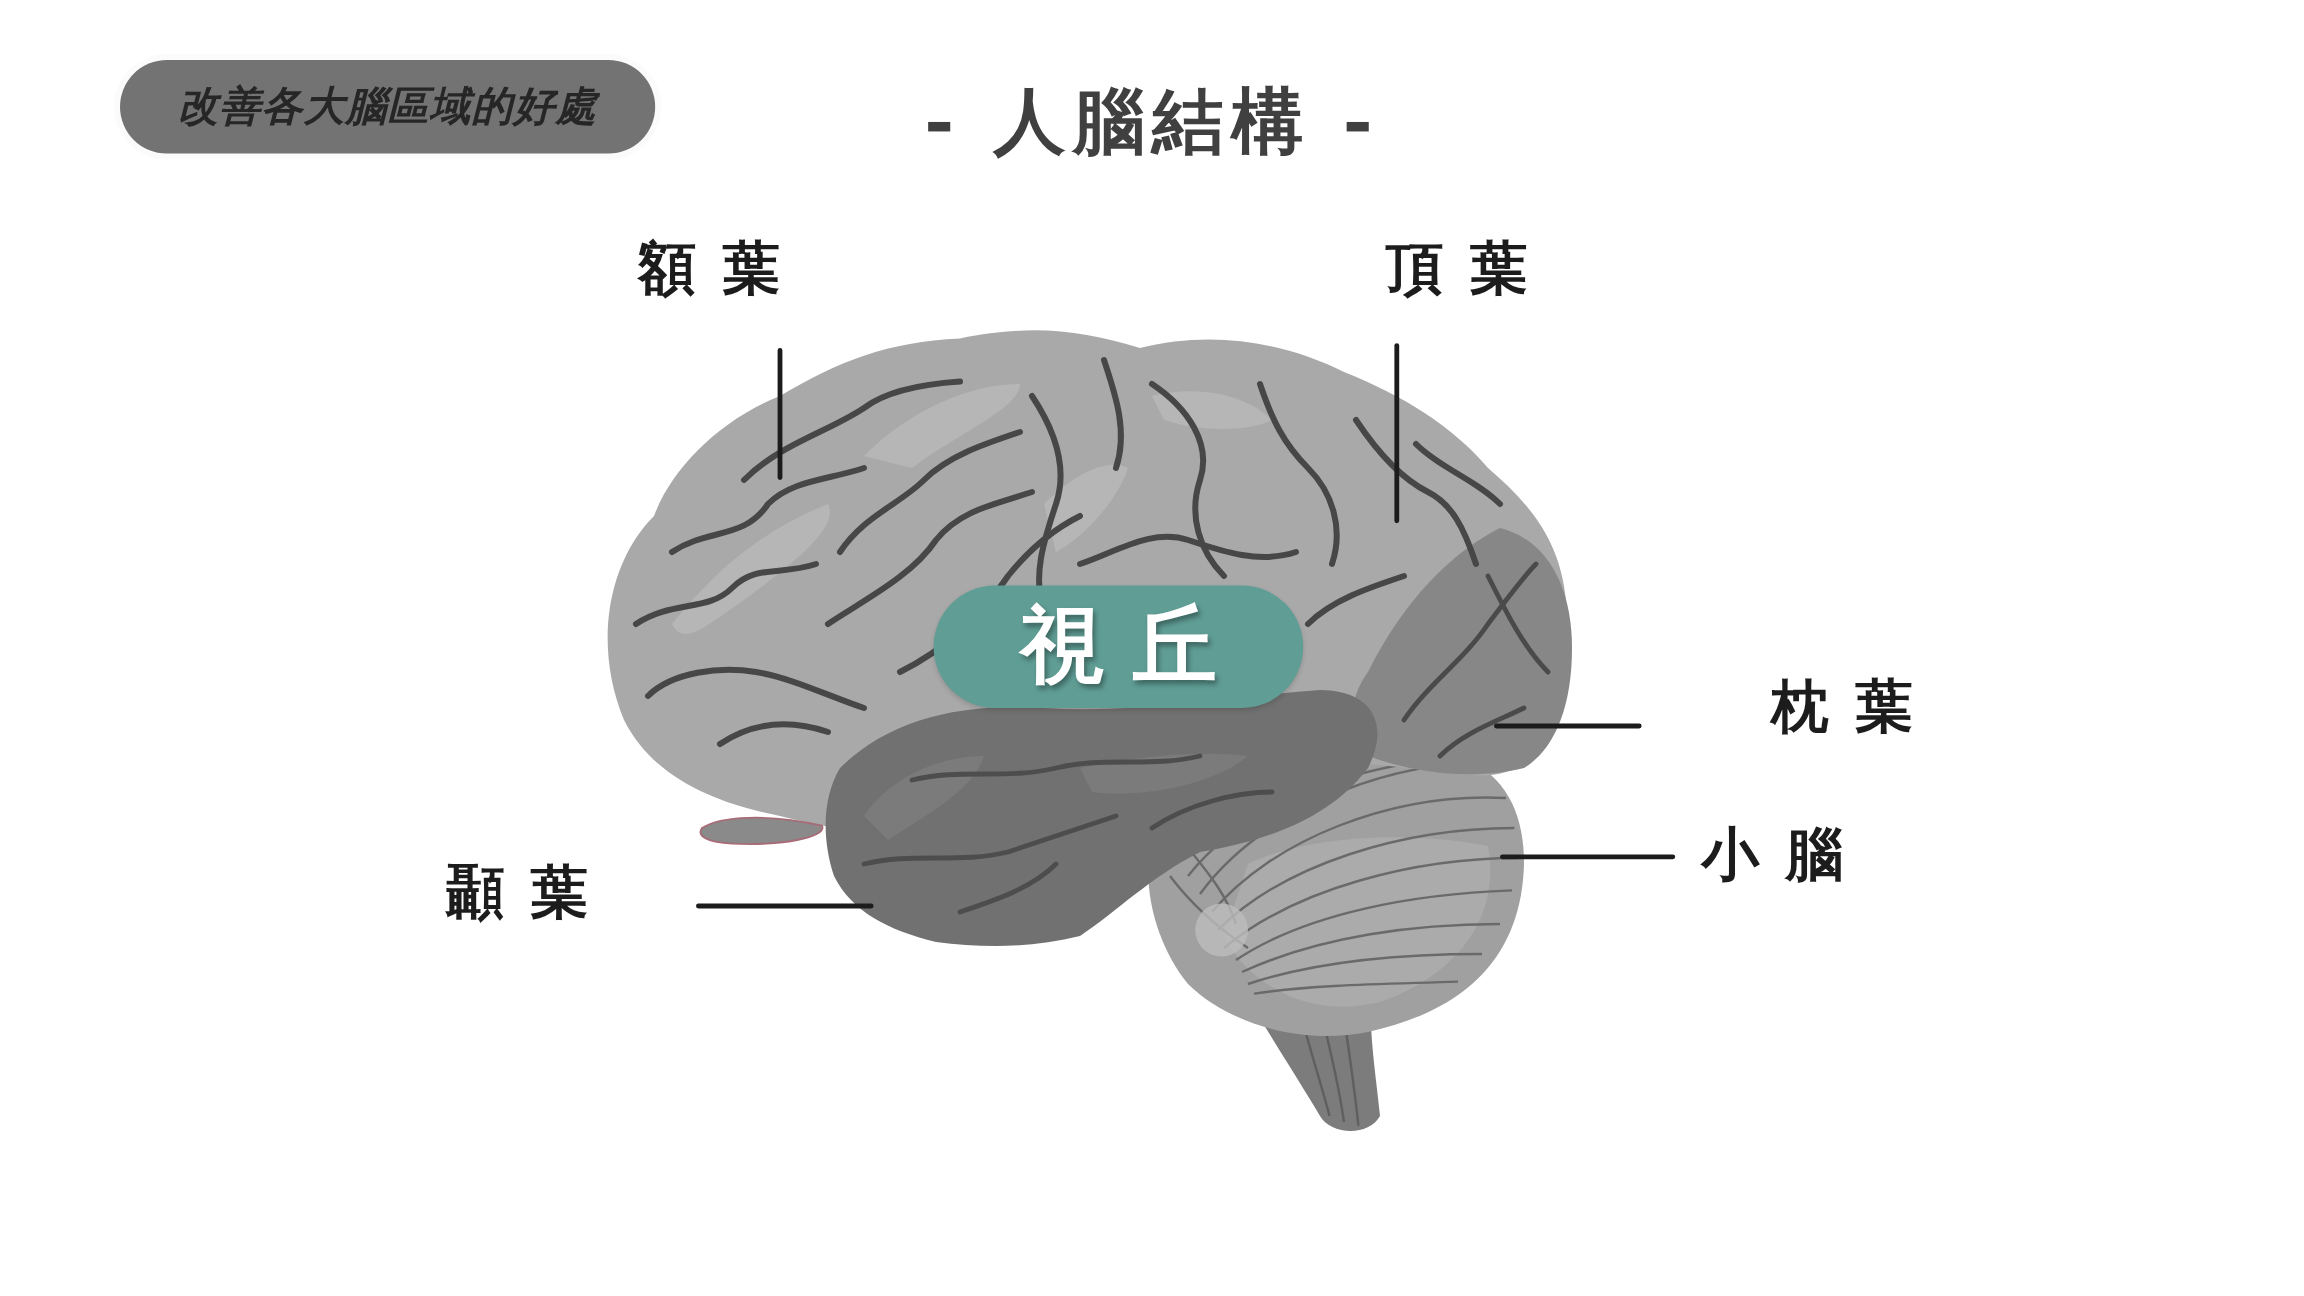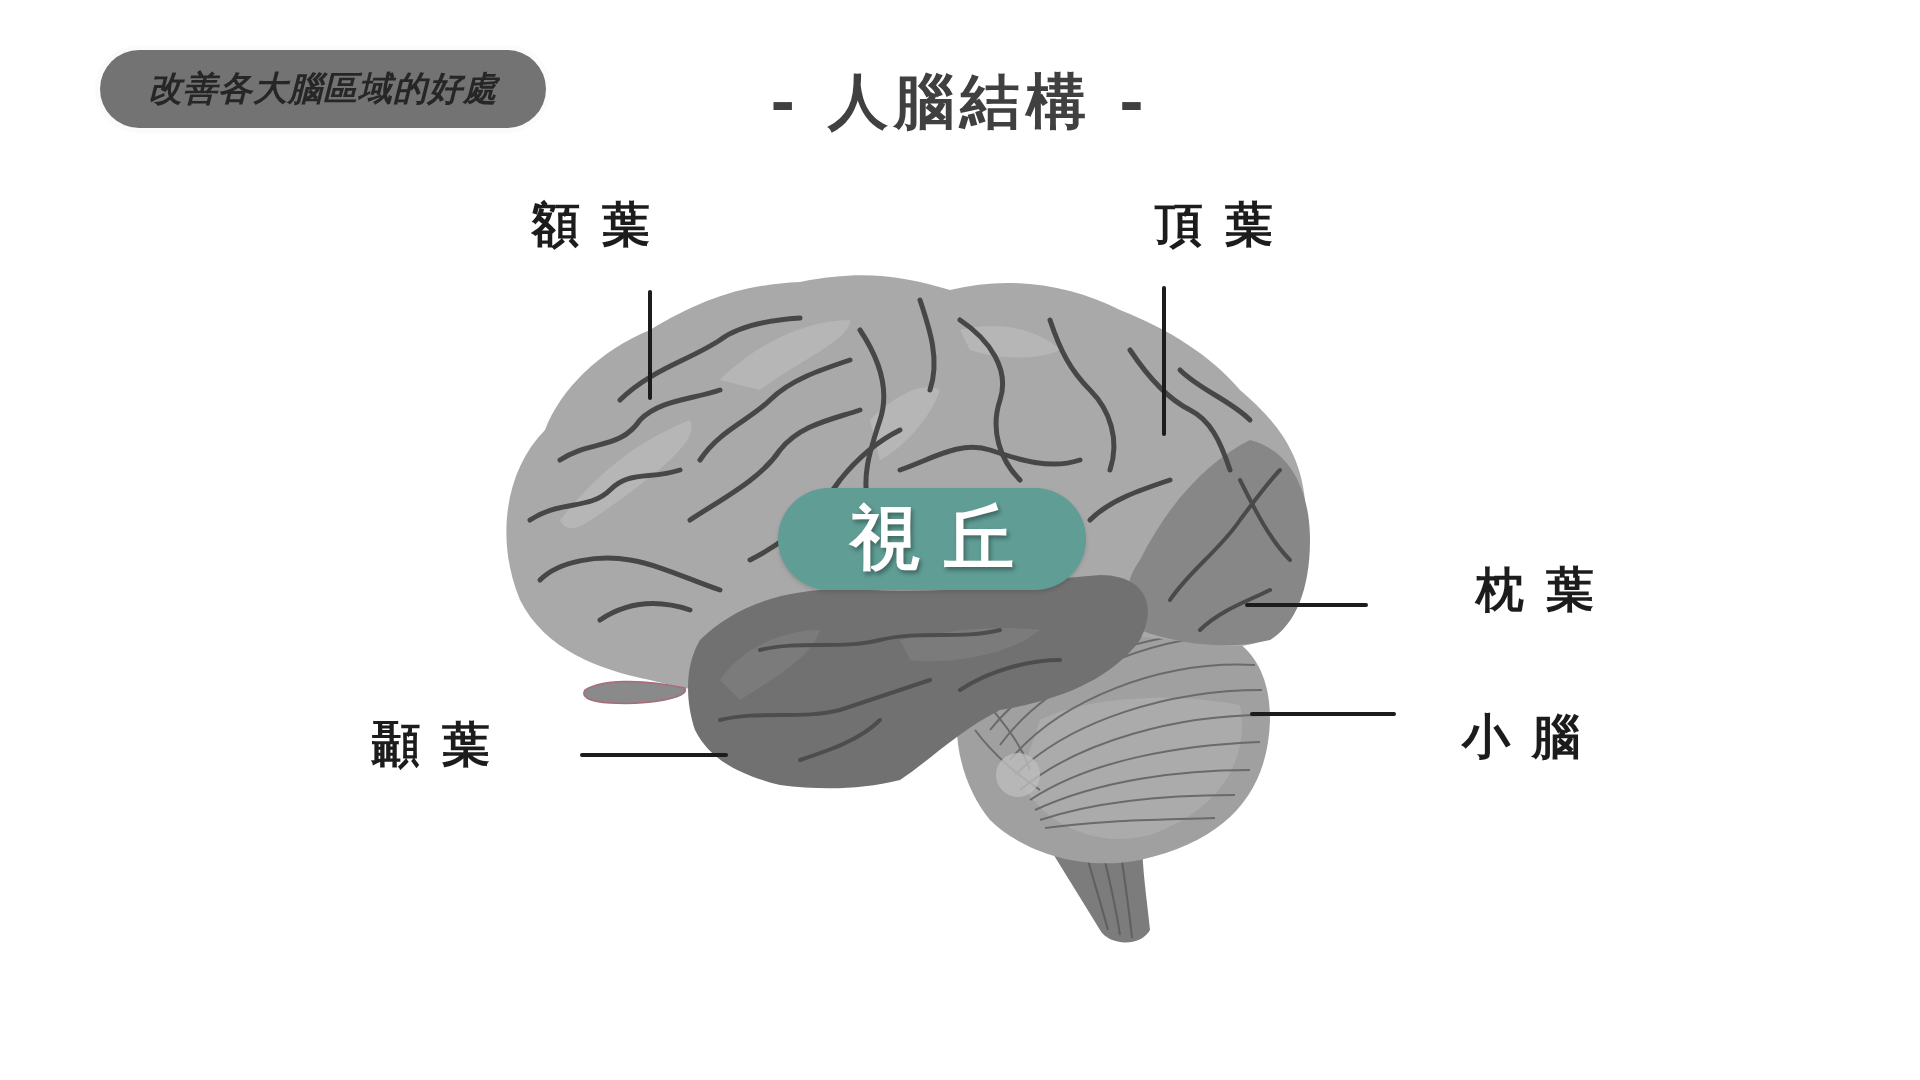--- a/index.html
+++ b/index.html
@@ -136,16 +136,16 @@
 <div class="leader" style="left:1162px; top:286px; width:4px; height:150px;"></div>
 
 <div class="thalamus-pill">
   <span>視丘</span>
 </div>
 
 <div class="leader" style="left:1245px; top:603px; width:123px; height:4px;"></div>
 <div class="label" style="left:1476px; top:565px;">枕葉</div>
 
 <div class="leader" style="left:1250px; top:712px; width:146px; height:4px;"></div>
-<div class="label" style="left:1418px; top:712px;margin-left:44px;">小腦</div>
+<div class="label" style="left:1418px; top:688px;">小腦</div>
 
 <div class="label" style="left:372px; top:720px;">顳葉</div>
 <div class="leader" style="left:580px; top:753px; width:148px; height:4px;"></div>
 
 </body></html>

